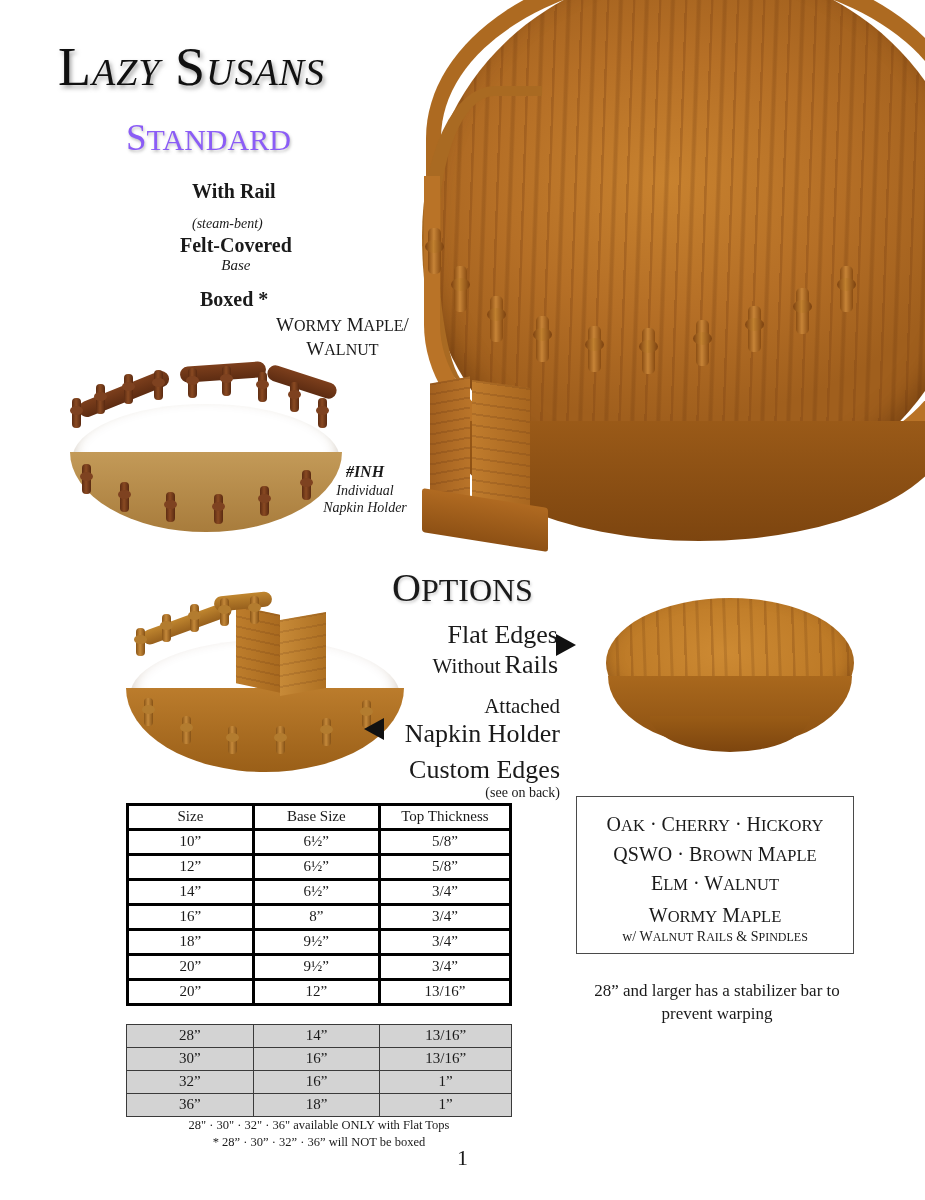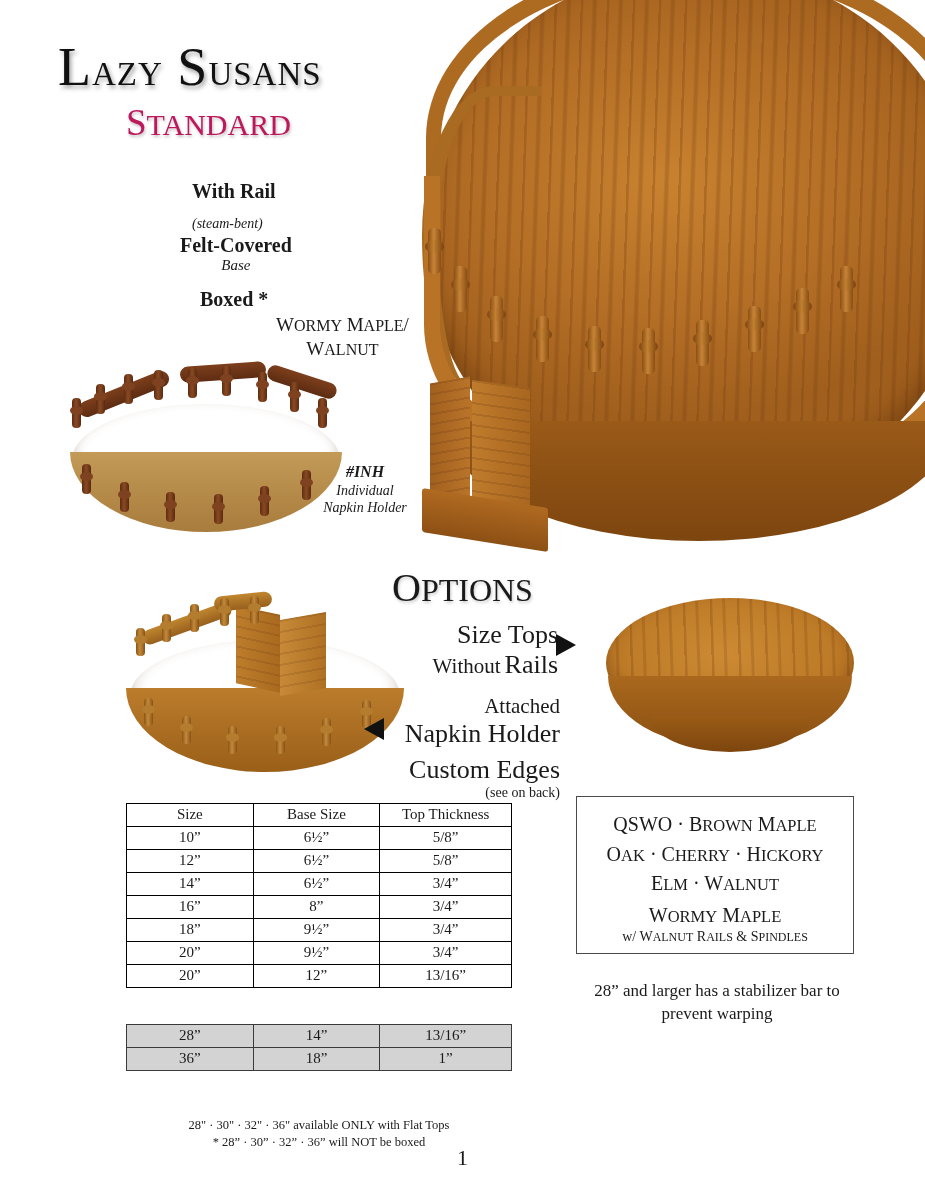--- a/index.html
+++ b/index.html
@@ -20,28 +20,28 @@
     left: 58px;
     top: 36px;
     font-family: "Liberation Serif", serif;
     font-size: 54px;
     letter-spacing: 1px;
     color: #111;
     text-shadow: 2px 3px 4px rgba(90,90,90,0.55);
     white-space: nowrap;
   }
   .title-main .cap { font-size: 54px; }
-  .title-main .sc { font-size: 33px; }
+  .title-main .sc { font-size: 38px; font-style: italic; }
 
   .title-sub {
     position: absolute;
     left: 126px;
-    top: 101px;
+    top: 116px;
     font-size: 37px;
-    color: #be185d;
+    color: #8b5cf6;
     text-shadow: 1px 2px 3px rgba(110,110,110,0.45);
     white-space: nowrap;
     text-align: right;
   }
   .title-sub .cap { font-size: 37px; }
   .title-sub .sc { font-size: 30px; }
 
   
   .feat { position: absolute; white-space: nowrap; }
   .feat .l1 { font-weight: bold; font-size: 20px; }
@@ -117,21 +117,21 @@
   
   .size-table {
     position: absolute;
     left: 126px;
     top: 803px;
     width: 386px;
     border-collapse: collapse;
     font-size: 15px;
   }
   .size-table td, .size-table th {
-    border: 1px solid #000000;
+    border: 3px solid #000000;
     text-align: center;
     padding: 2px 0 3px;
     font-weight: normal;
     height: 21px;
   }
   .size-table th { font-size: 15px; }
   .size-table col.c1 { width: 127px; }
   .size-table col.c2 { width: 127px; }
   .size-table col.c3 { width: 132px; }
 
@@ -544,21 +544,21 @@
   <div class="code">#INH</div>
   <div class="ln">Individual</div>
   <div class="ln">Napkin Holder</div>
 </div>
 
 <div class="options-title">
   <span class="cap">O</span><span class="sc">PTIONS</span>
 </div>
 
 <div class="opt-line" id="opt-flat">
-  <div class="big">Size Tops</div>
+  <div class="big">Flat Edges</div>
   <div>
     <span class="small">Without</span>
     <span class="big">Rails</span>
   </div>
 </div>
 <div class="arrow-right"></div>
 
 <div class="opt-line" id="opt-napkin">
   <div class="small">Attached</div>
   <div class="big">Napkin Holder</div>
@@ -628,38 +628,48 @@
       <col class="c2">
       <col class="c3">
     </colgroup>
   <tbody>
     <tr>
       <td>28”</td>
       <td>14”</td>
       <td>13/16”</td>
     </tr>
     <tr>
+      <td>30”</td>
+      <td>16”</td>
+      <td>13/16”</td>
+    </tr>
+    <tr>
+      <td>32”</td>
+      <td>16”</td>
+      <td>1”</td>
+    </tr>
+    <tr>
       <td>36”</td>
       <td>18”</td>
       <td>1”</td>
     </tr>
   </tbody>
 </table>
 
 <div class="table-notes">
   <div>28" · 30" · 32" · 36"  available ONLY with Flat Tops</div>
   <div>* 28” · 30” · 32” · 36” will NOT be boxed</div>
 </div>
 
 <div class="species-box">
   <div class="row">
+    <span class="cap">O</span><span class="sc">AK</span> · <span class="cap">C</span><span class="sc">HERRY</span> · <span class="cap">H</span><span class="sc">ICKORY</span>
+  </div>
+  <div class="row">
     <span class="cap">QSWO</span> · <span class="cap">B</span><span class="sc">ROWN</span> <span class="cap">M</span><span class="sc">APLE</span>
-  </div>
-  <div class="row">
-    <span class="cap">O</span><span class="sc">AK</span> · <span class="cap">C</span><span class="sc">HERRY</span> · <span class="cap">H</span><span class="sc">ICKORY</span>
   </div>
   <div class="row">
     <span class="cap">E</span><span class="sc">LM</span> · <span class="cap">W</span><span class="sc">ALNUT</span>
   </div>
   <div class="wormy">
     <span class="cap">W</span><span class="sc">ORMY</span> <span class="cap">M</span><span class="sc">APLE</span>
   </div>
   <div class="wsub">
     w/ <span class="cap">W</span><span class="sc">ALNUT</span> <span class="cap">R</span><span class="sc">AILS</span> &amp; <span class="cap">S</span><span class="sc">PINDLES</span>
   </div>

